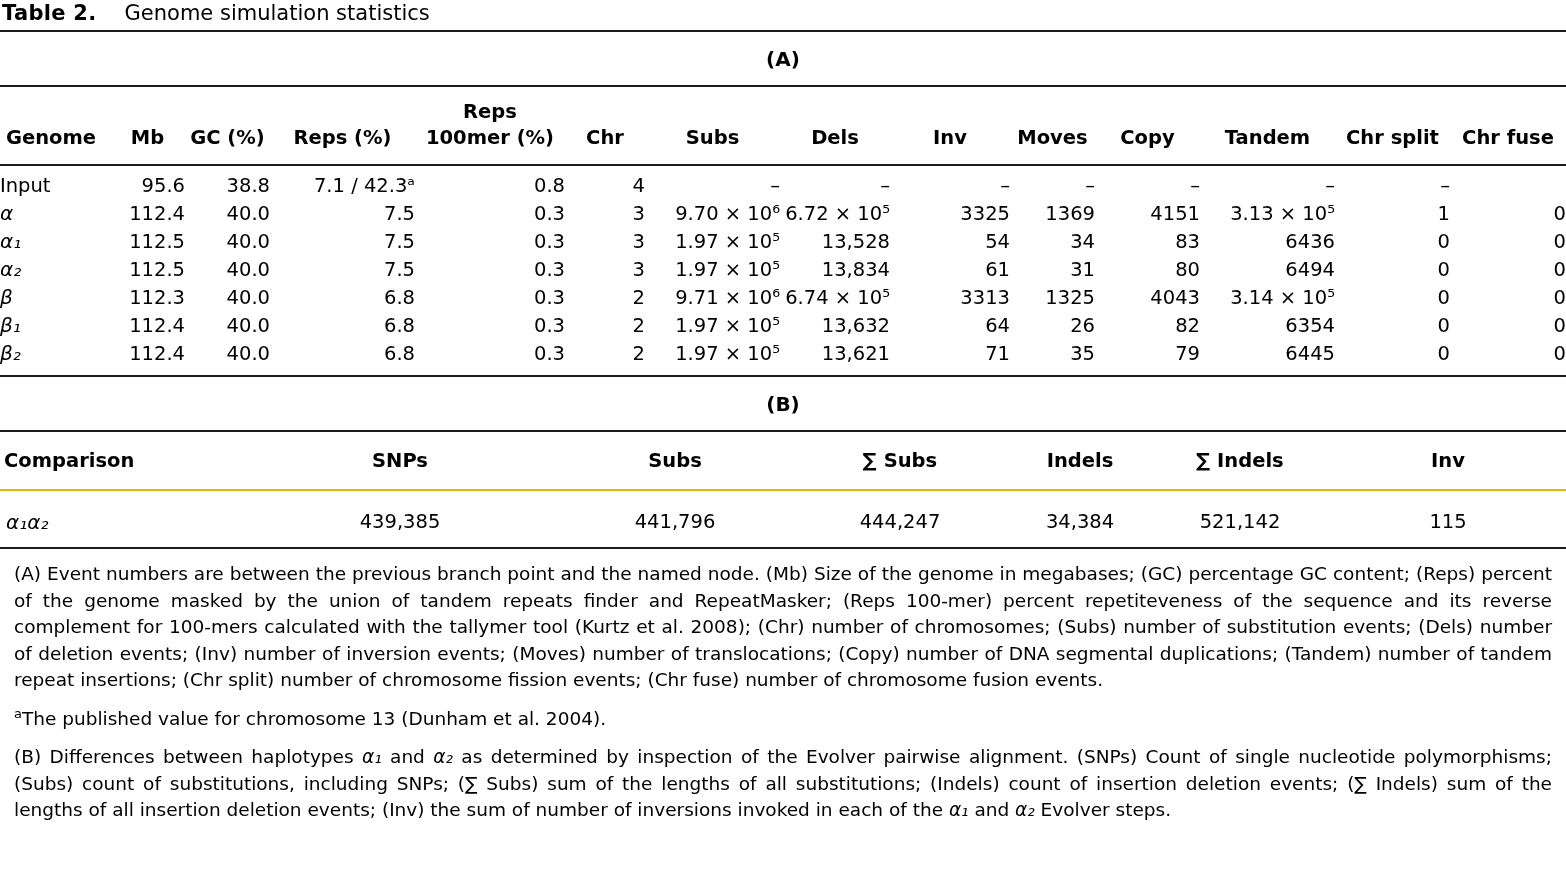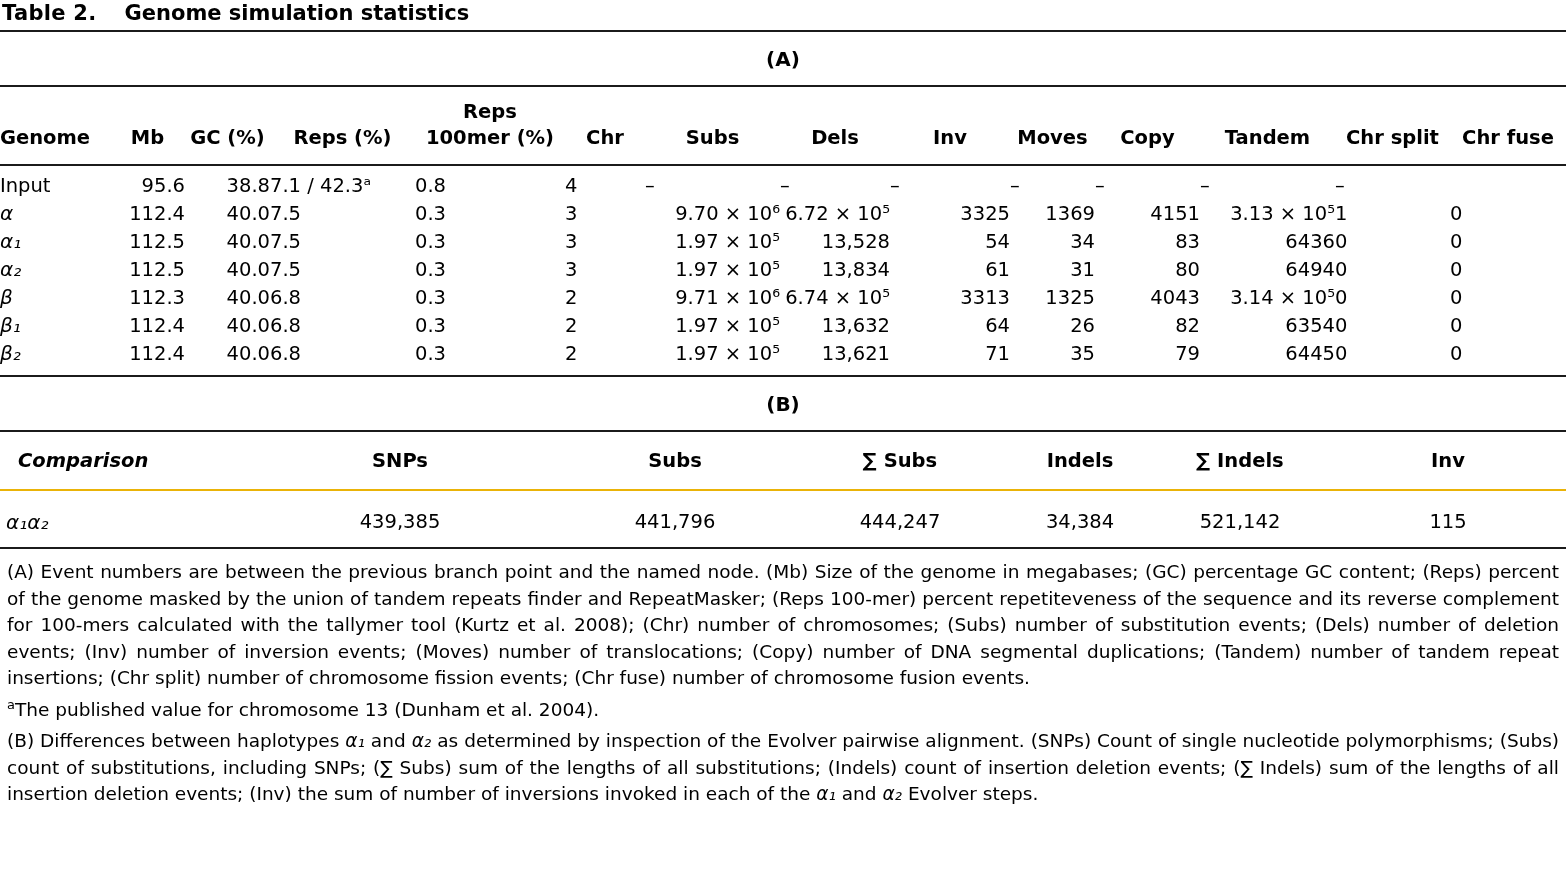--- a/index.html
+++ b/index.html
@@ -5,52 +5,52 @@
   html,body{margin:0;padding:0;background:#fff;}
   body{
     width:1566px;height:876px;overflow:hidden;color:#000;
     font-family:"DejaVu Sans","Liberation Sans",sans-serif;
     -webkit-font-smoothing:antialiased;
   }
   .page{position:relative;width:1566px;height:876px;background:#fff;}
 
   .title-row{padding:1px 0 4px 2px;font-size:21px;line-height:25px;}
   .title-label{font-weight:800;letter-spacing:.3px;margin-top:28px;}
-  .title-text{font-weight:700;margin-left:28px;}
+  .title-text{font-weight:400;margin-left:28px;}
 
   .rule{height:2px;background:#1b1b1b;}
 
   .sec-label{text-align:center;font-weight:700;font-size:20px;padding:15px 0 14px;}
 
   table{border-collapse:collapse;table-layout:fixed;width:1566px;}
   td,th{overflow:visible;white-space:nowrap;}
 
   
   .tA{font-size:19.5px;}
   .tA thead th{font-weight:700;vertical-align:bottom;padding:12px 0 13px;line-height:26px;text-align:center;}
-  .tA thead th.L{text-align:left;padding-left:0;}
+  .tA thead th.L{text-align:left;padding-left:6px;}
   .tA thead th.pre{white-space:pre-line;}
   .tA tbody td{padding:3.5px 0;line-height:21px;}
   .tA tbody tr:first-child td{padding-top:9px;}
   .tA tbody tr:last-child td{padding-bottom:11px;}
   .L{text-align:left;padding-left:6px;}
   .R{text-align:right;padding-right:12px;}
-  .C{text-align:left;}
+  .C{text-align:right;}
   .gk{font-style:italic;font-size:20px;}
 
   
   .tB{font-size:19.5px;}
   .tB thead th{font-weight:700;padding:16px 0 15px;text-align:center;line-height:26px;}
-  .tB thead th.L{text-align:left;padding-left:18px;font-style:italic;}
+  .tB thead th.L{text-align:left;padding-left:4px;}
   .tB tbody td{padding:19px 0 13px;text-align:center;line-height:24px;}
   .tB tbody td.L{text-align:left;padding-left:6px;}
 
   
   .notes{margin:10px 2px 0 2px;width:1562px;font-size:18.5px;line-height:26.5px;text-align:justify;}
-  .notes p{margin:5px;}
+  .notes p{margin:12px;}
   .notes sup{font-size:70%;line-height:0;}
   .notes .gk{font-size:inherit;}
 </style>
 </head>
 <body>
 
 <div class="page">
 
   <div class="title-row">
     <span class="title-label">Table 2.</span><span class="title-text">Genome simulation statistics</span>

